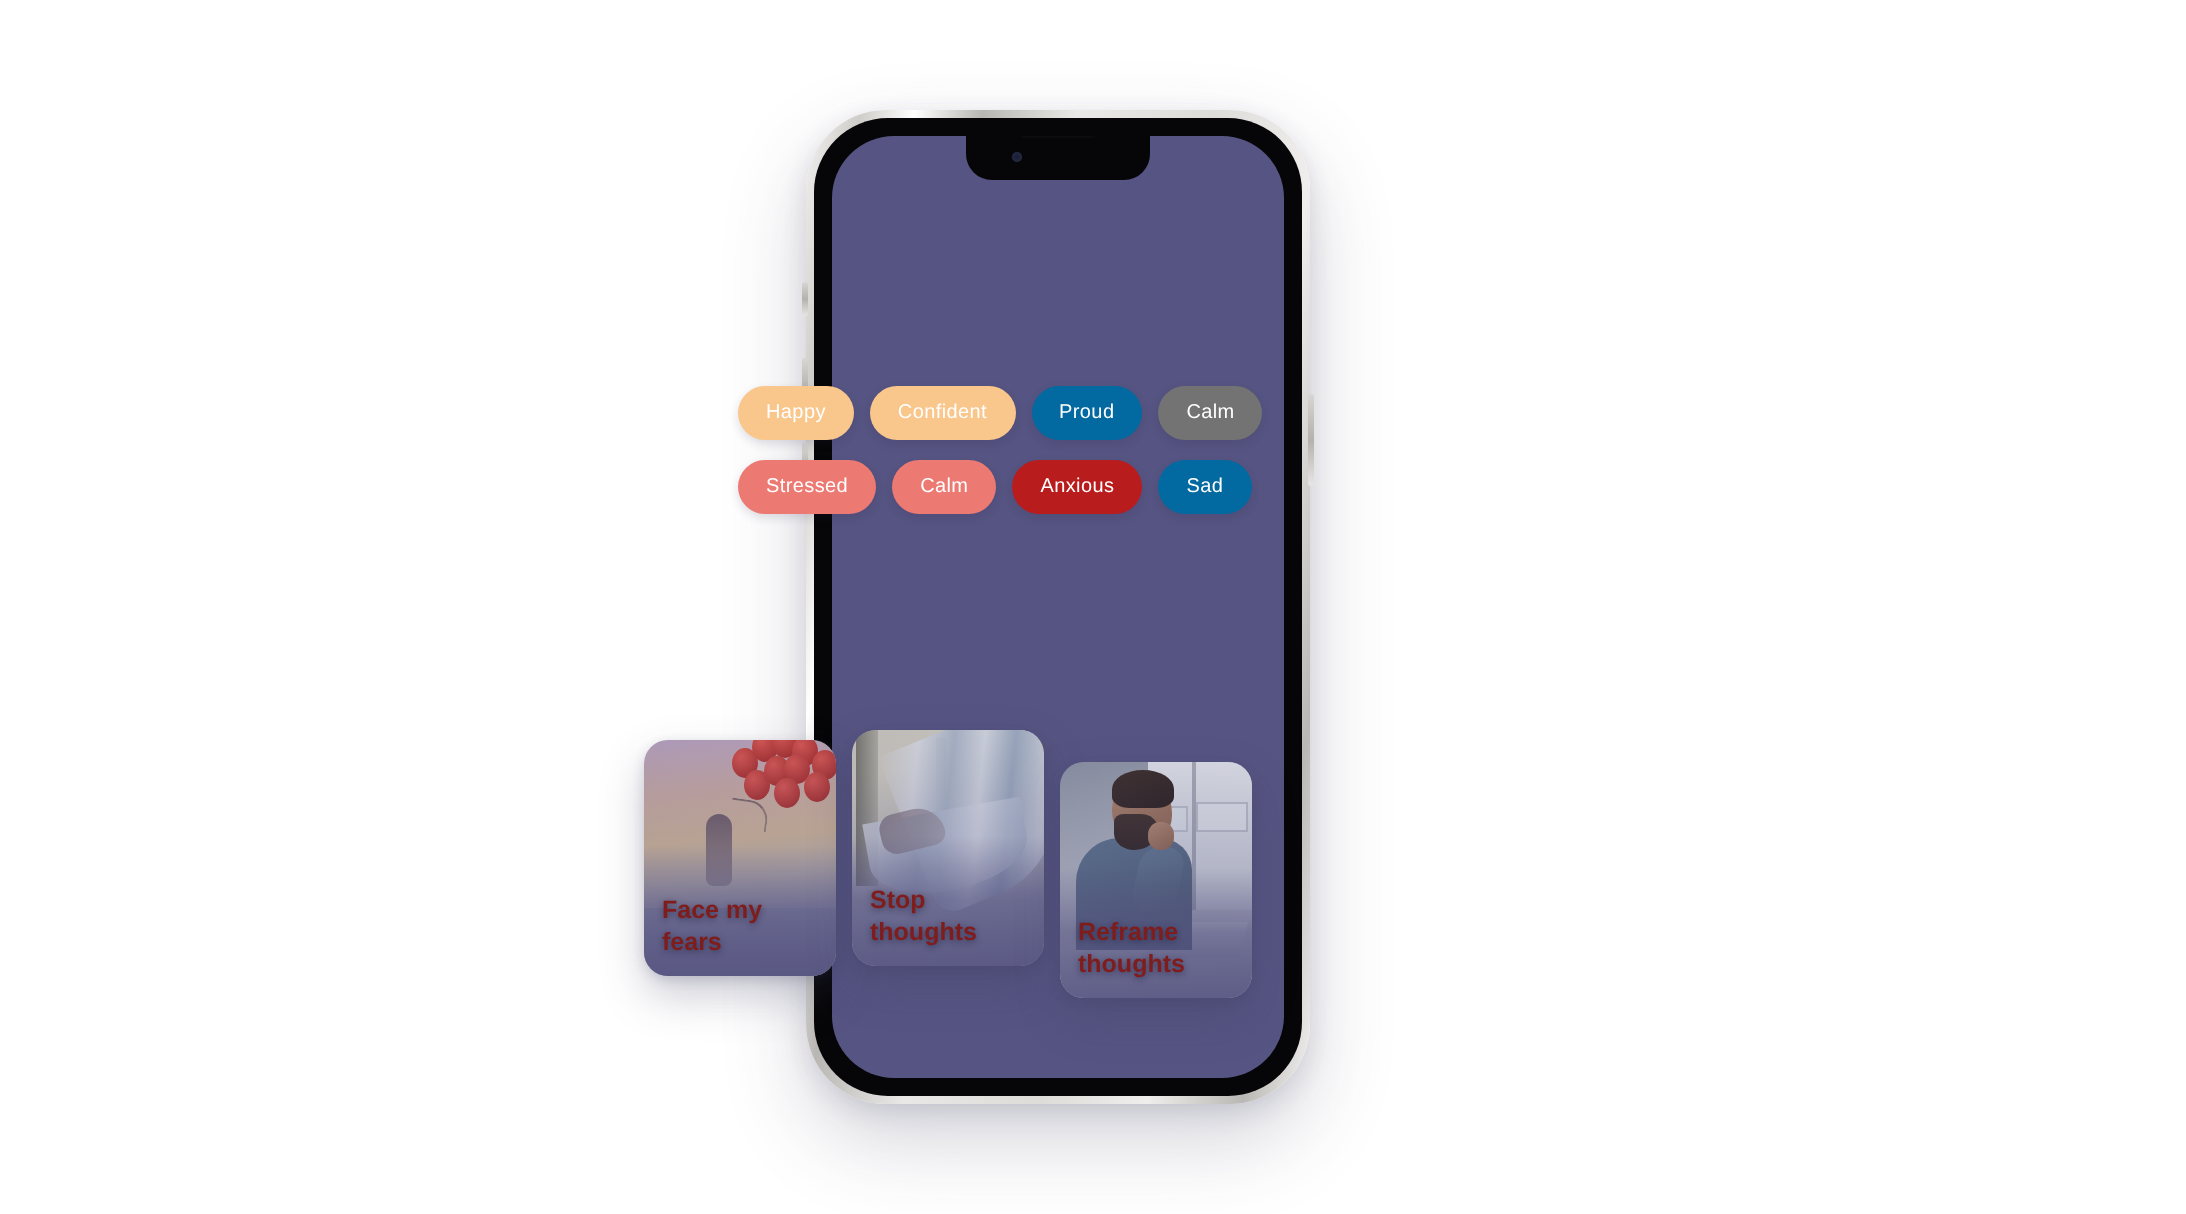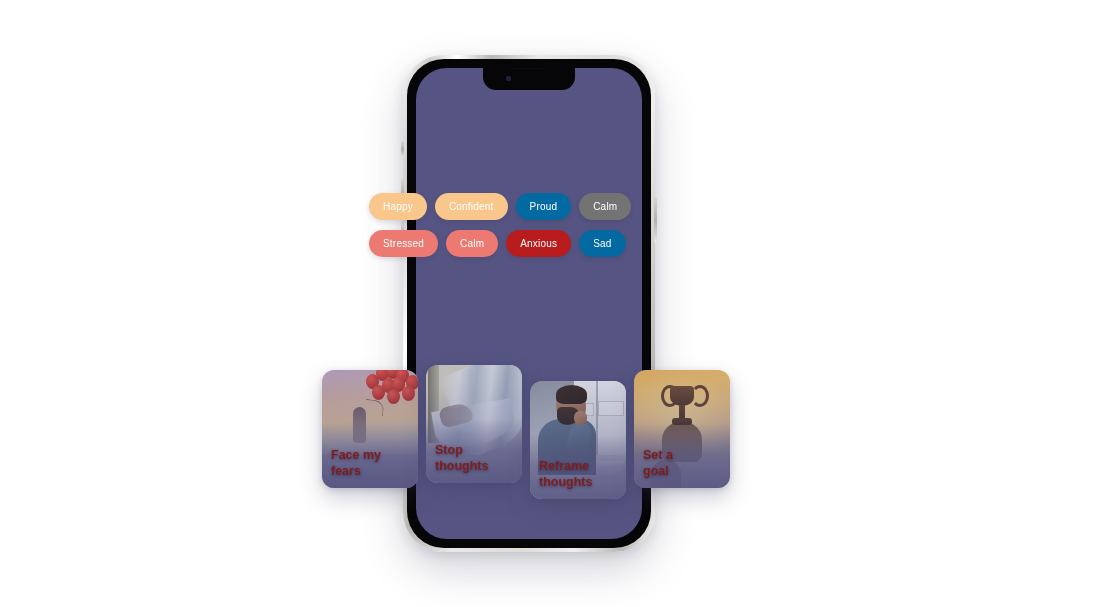--- a/index.html
+++ b/index.html
@@ -492,35 +492,20 @@
       <div class="head"></div>
       <div class="hair"></div>
       <div class="beard"></div>
       <div class="arm"></div>
       <div class="hand"></div>
     </div>
         <div class="card-veil"></div>
         <div class="card-label">Reframe
 thoughts</div>
       </div>
-      <div class="card">
-    <div class="card-art art-trophy">
-      <div class="glow"></div>
-      <div class="head-sil"></div>
-      <div class="hands"></div>
-      <div class="handle-l"></div>
-      <div class="handle-r"></div>
-      <div class="cup"></div>
-      <div class="stem"></div>
-      <div class="base"></div>
-    </div>
-        <div class="card-veil"></div>
-        <div class="card-label">Set a
-goal</div>
-      </div>
     </div>
 
 <div class="mood-row" id="mood-row-0" style="left: 369px; top: 193px;">
       <div class="chip" style="background: rgb(249, 198, 139);">Happy</div>
       <div class="chip" style="background: rgb(249, 198, 139);">Confident</div>
       <div class="chip" style="background: #0369a1;">Proud</div>
       <div class="chip" style="background: #737373;">Calm</div>
     </div>
     <div class="mood-row" id="mood-row-1" style="left: 369px; top: 230px;">
       <div class="chip" style="background: rgb(236, 122, 114);">Stressed</div>

